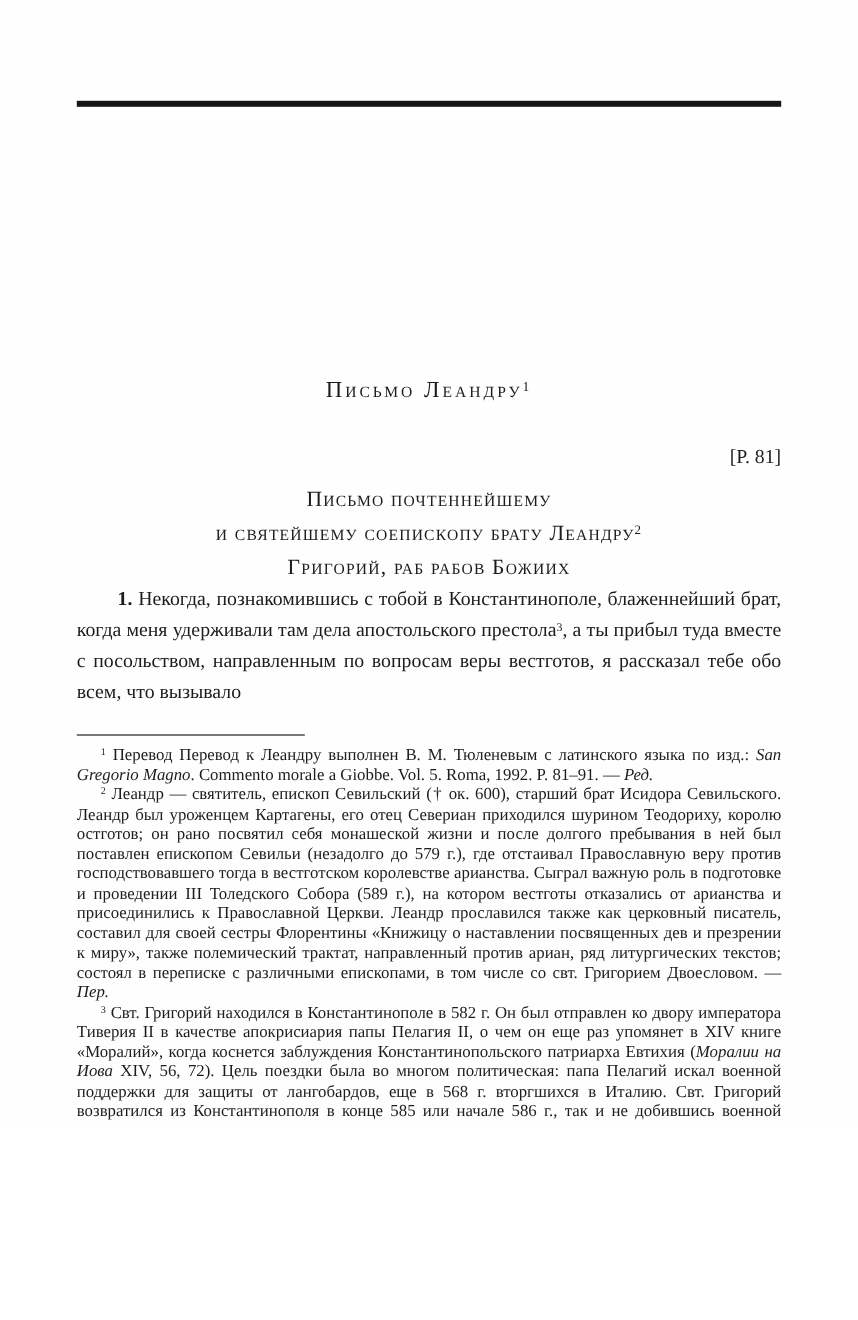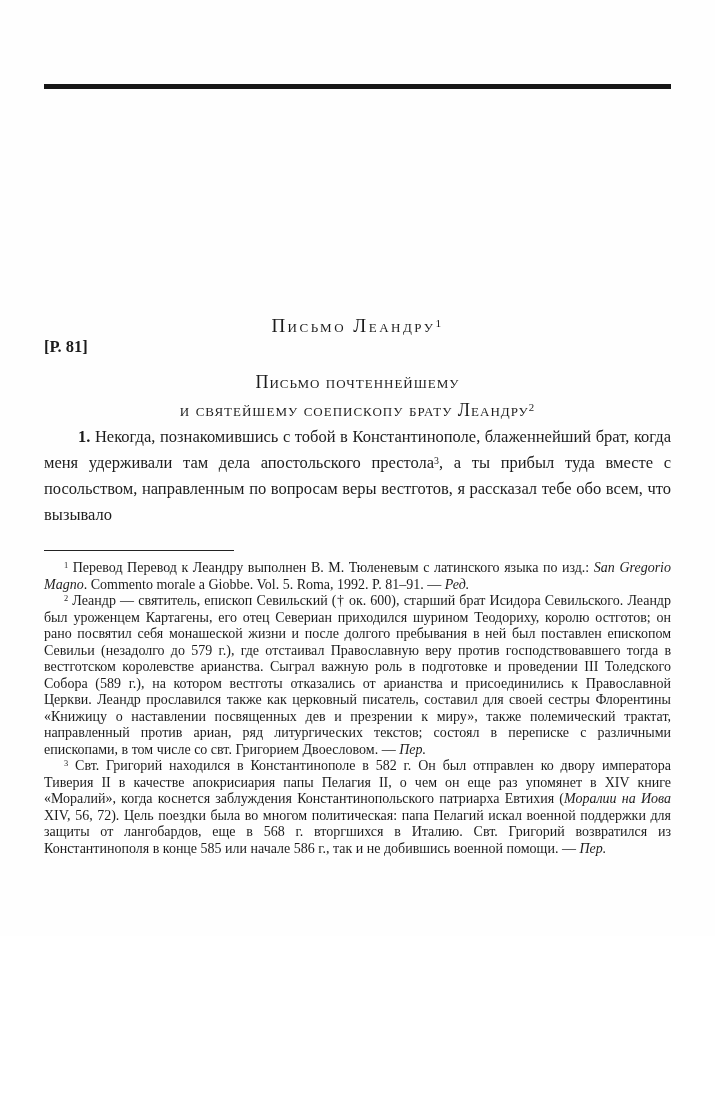--- a/index.html
+++ b/index.html
@@ -5,40 +5,41 @@
   * { margin: 0; padding: 0; box-sizing: border-box; }
   html, body { background: #ffffff; }
   .page {
     position: relative;
     width: 715px;
     height: 936px;
     margin: 0 auto;
     background: #fefefe;
     color: #1c1c1c;
     font-family: "Liberation Serif", "DejaVu Serif", serif;
-    padding: 0 44px;
+    padding: 0 64px;
     overflow: hidden;
   }
   .header-rule {
     margin-top: 84px;
     height: 5px;
     background: #161616;
     width: 100%;
   }
   .chapter-title {
     margin-top: 226px;
     text-align: center;
     font-weight: 400;
     font-variant: small-caps;
     font-size: 19px;
     letter-spacing: 2.5px;
   }
   .page-marker {
-    text-align: left;
-    font-weight: bold;
+    margin-top: 34px;
+    text-align: right;
+    font-weight: normal;
     font-size: 16.5px;
   }
   .heading {
     margin-top: 11px;
     text-align: center;
     font-variant: small-caps;
     font-size: 18px;
     line-height: 28px;
     letter-spacing: 1px;
   }
@@ -77,20 +78,21 @@
 
   <div class="header-rule"></div>
 
   <h1 class="chapter-title"><span>Письмо Леандру</span><sup>1</sup></h1>
 
   <div class="page-marker">[Р. 81]</div>
 
   <div class="heading">
     <div>Письмо почтеннейшему</div>
     <div><span>и святейшему соепископу брату Леандру</span><sup>2</sup></div>
+    <div>Григорий, раб рабов Божиих</div>
   </div>
 
   <p class="body-para"><b>1.</b><span> Некогда, познакомившись с тобой в Константинополе, блаженнейший брат, когда меня удерживали там дела апостольского престола</span><sup>3</sup><span>, а ты прибыл туда вместе с посольством, направленным по вопросам веры вестготов, я рассказал тебе обо всем, что вызывало</span></p>
 
   <div class="footnote-sep"></div>
 
   <div class="footnotes">
 
     <p class="footnote"><sup>1</sup><span> Перевод Перевод к Леандру выполнен В. М. Тюленевым с латинского языка по изд.: </span><i>San Gregorio Magno</i><span>. Commento morale a Giobbe. Vol. 5. Roma, 1992. P. 81–91. — </span><i>Ред.</i></p>
 

